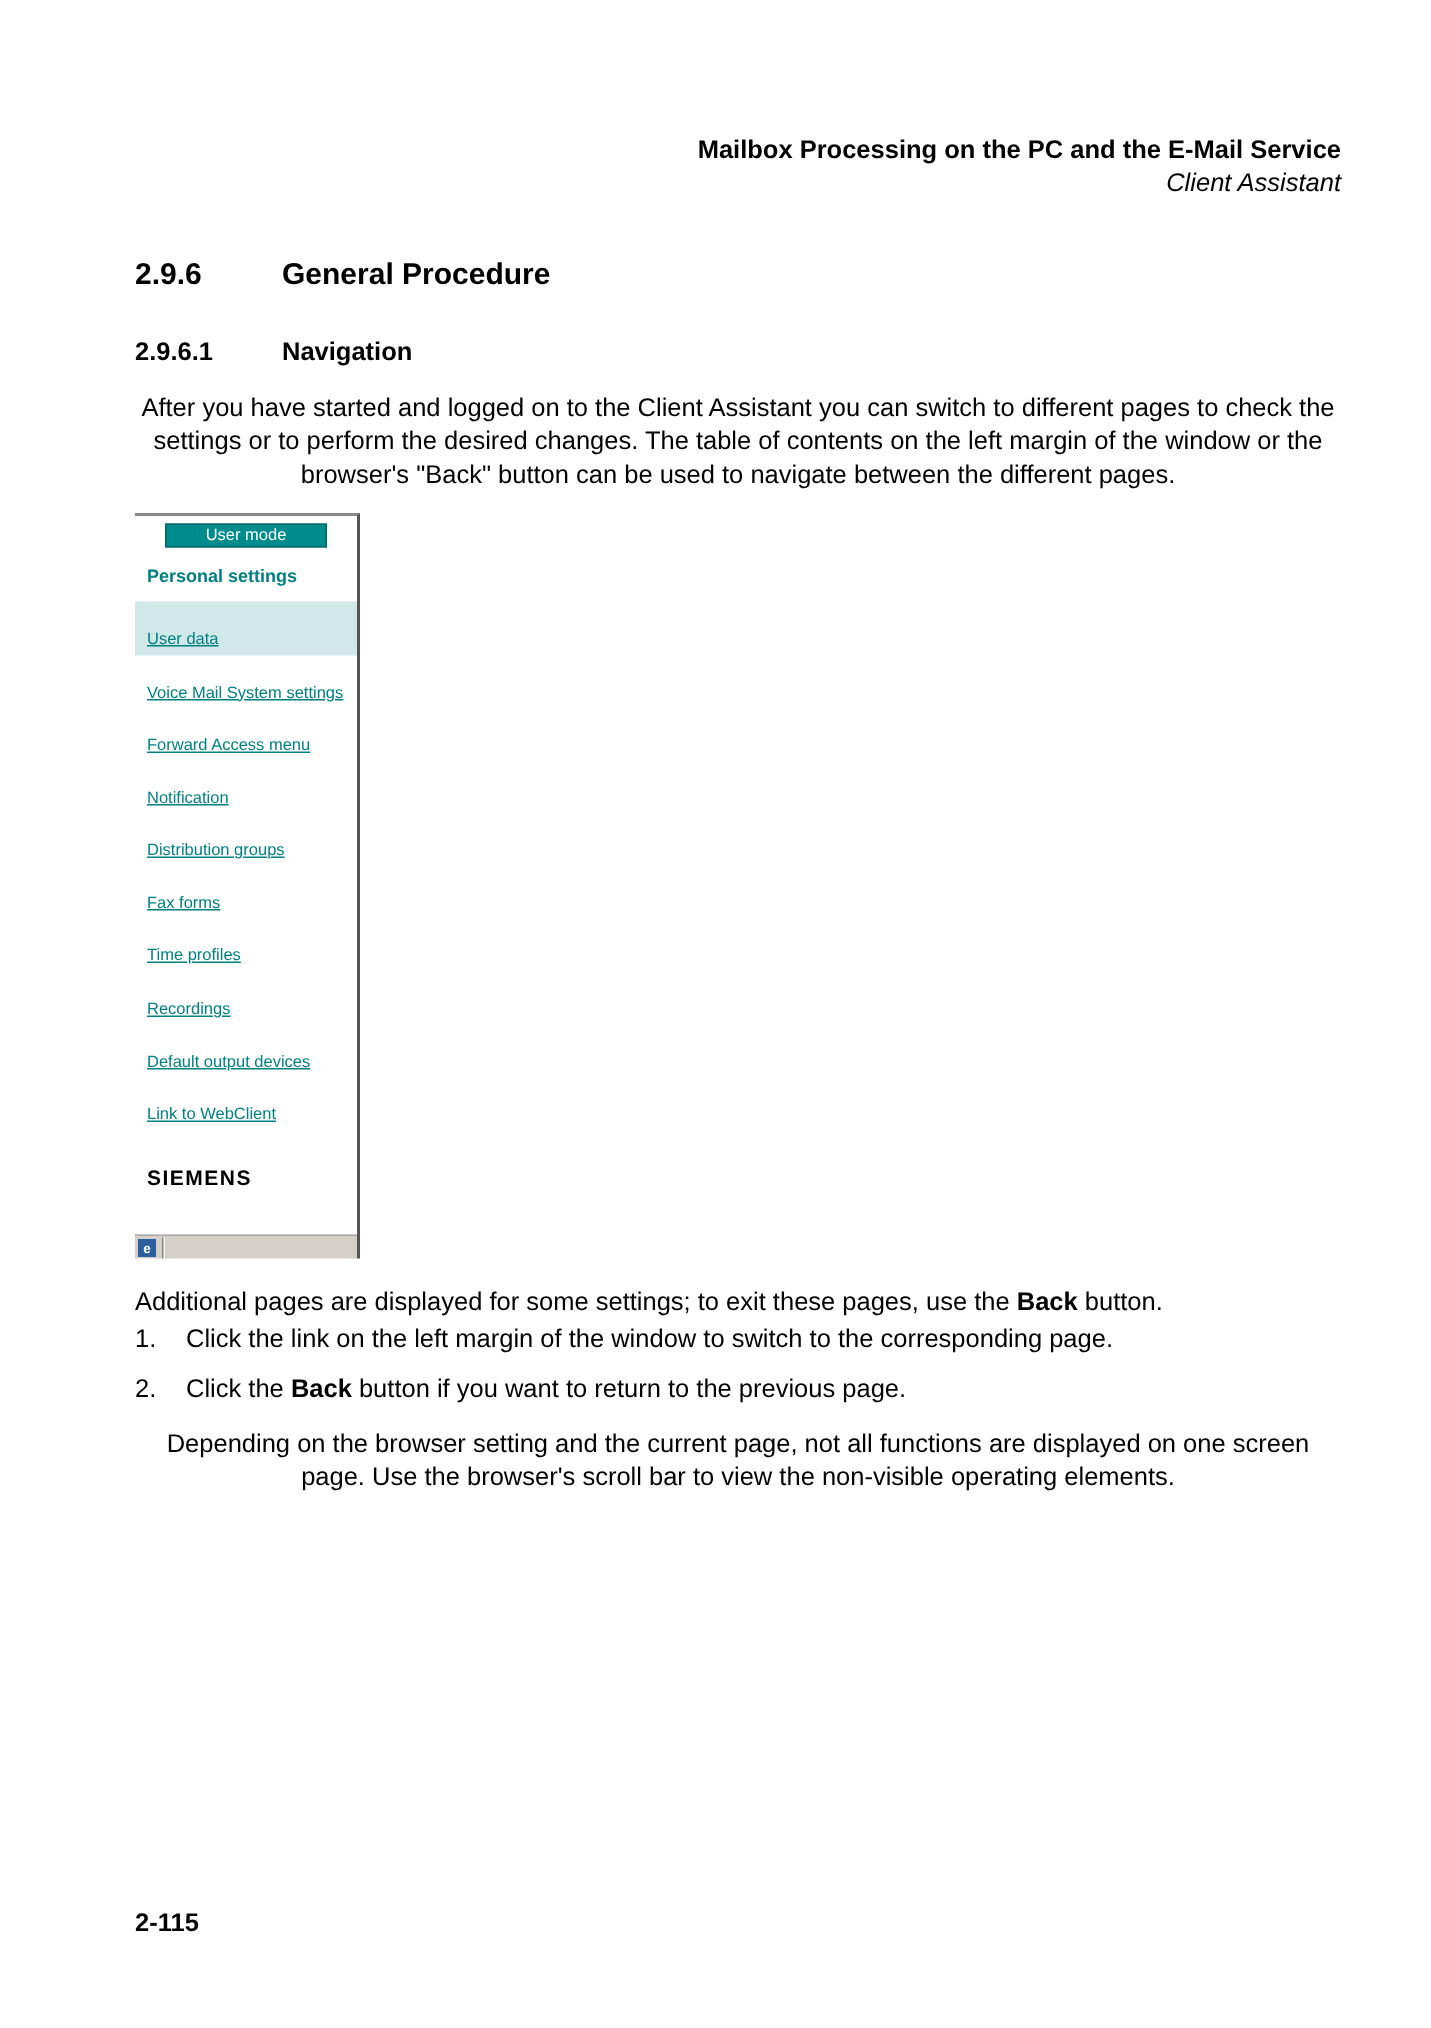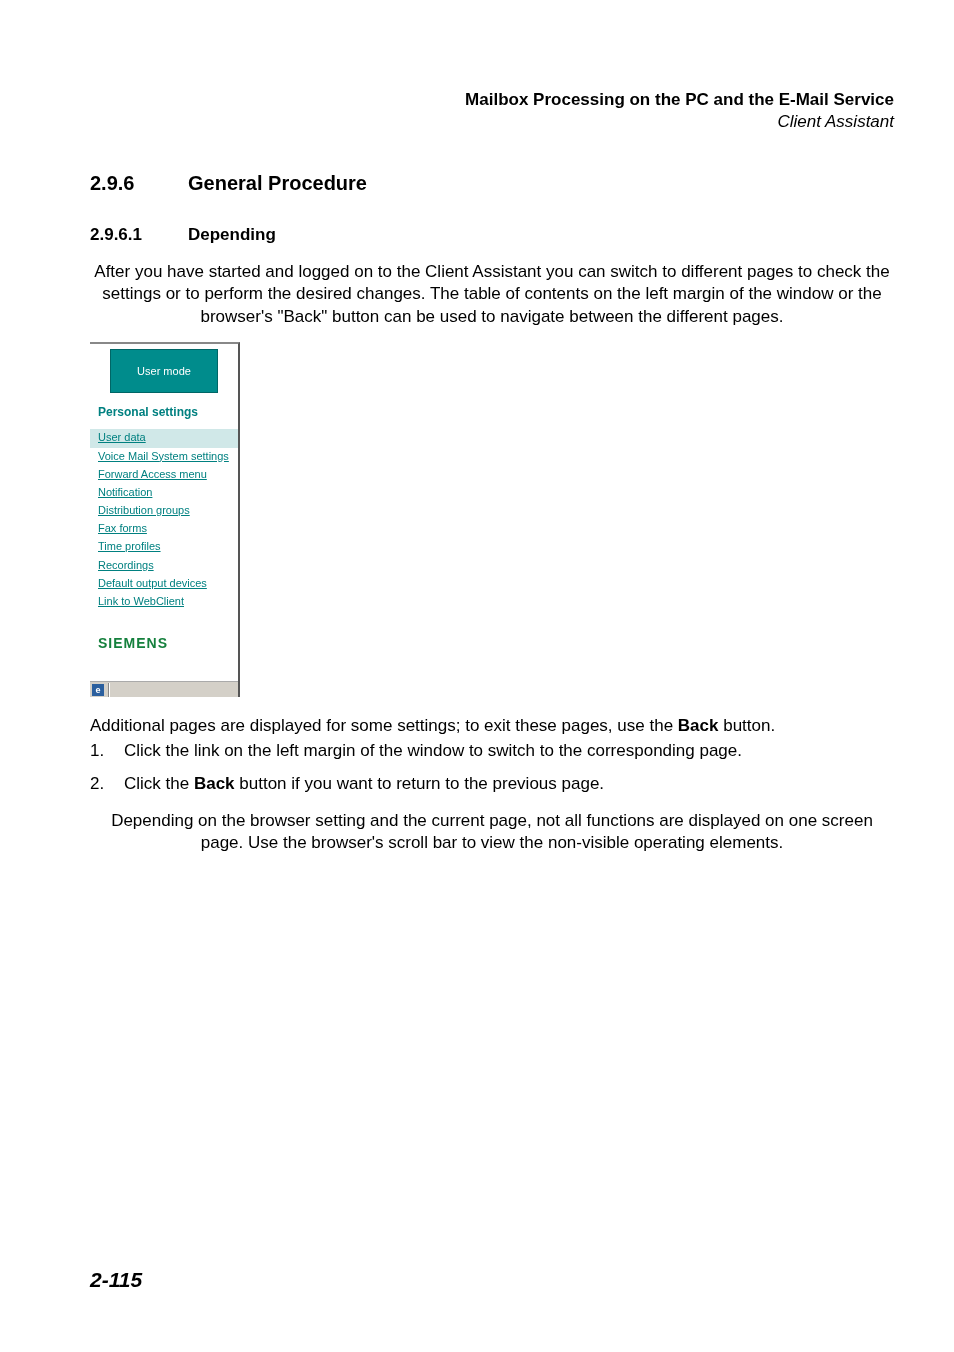--- a/index.html
+++ b/index.html
@@ -53,41 +53,41 @@
       padding: 3px 0 30px 0;
     }
     .mode-btn {
       display: block;
       width: 108px;
       margin: 2px auto 12px auto;
       background: #008c8c;
       color: #fff;
       font-size: 11px;
       text-align: center;
-      padding: 15px 0;
+      padding: 1px 0;
       border: 1px solid #006666;
     }
     .section-head {
       color: #008080;
       font-weight: bold;
       font-size: 12px;
       padding: 0 8px 10px 8px;
     }
     .nav-link {
       display: block;
       color: #008080;
       text-decoration: underline;
       font-size: 11px;
-      padding: 2px 8px 3px 8px;
+      padding: 19px 8px 3px 8px;
       line-height: 1.2;
     }
     .nav-link.active { background: #d0e8e8; }
     .nav-link.webc { }
     .brand {
-      color: #15803d;
+      color: #000000;
       font-weight: bold;
       font-size: 14px;
       letter-spacing: 1px;
       padding: 24px 8px 0 8px;
     }
     .status-strip {
       height: 16px;
       background: #d4d0c8;
       border-top: 1px solid #aaa;
       display: flex;
@@ -128,37 +128,37 @@
       position: absolute;
       bottom: 60px;
       left: 90px;
       right: 60px;
       display: flex;
       justify-content: space-between;
       align-items: flex-end;
       font-size: 14px;
     }
     .footer-left { line-height: 1.3; }
-    .footer-right { font-weight: bold; font-size: 21px; font-style: italic; }
+    .footer-right { font-weight: bold; font-size: 17px; }
     b { font-weight: bold; }
   </style>
 </head>
 <body>
 
 <div class="header-region">
   <div class="header-title">Mailbox Processing on the PC and the E-Mail Service</div>
   <div class="header-sub">Client Assistant</div>
 </div>
 
 <div class="sec-heading">
   <span class="sec-num">2.9.6</span><span>General Procedure</span>
 </div>
 
 <div class="subsec-heading">
-  <span class="subsec-num">2.9.6.1</span><span>Depending</span>
+  <span class="subsec-num">2.9.6.1</span><span>Navigation</span>
 </div>
 
 <p class="para">After you have started and logged on to the Client Assistant you can switch to different pages to check the settings or to perform the desired changes. The table of contents on the left margin of the window or the browser's "Back" button can be used to navigate between the different pages.</p>
 
 <div class="nav-figure">
   <div class="nav-inner">
     <span class="mode-btn">User mode</span>
     <div class="section-head">Personal settings</div>
     <a class="nav-link active">User data</a>
     <a class="nav-link">Voice Mail System settings</a>

